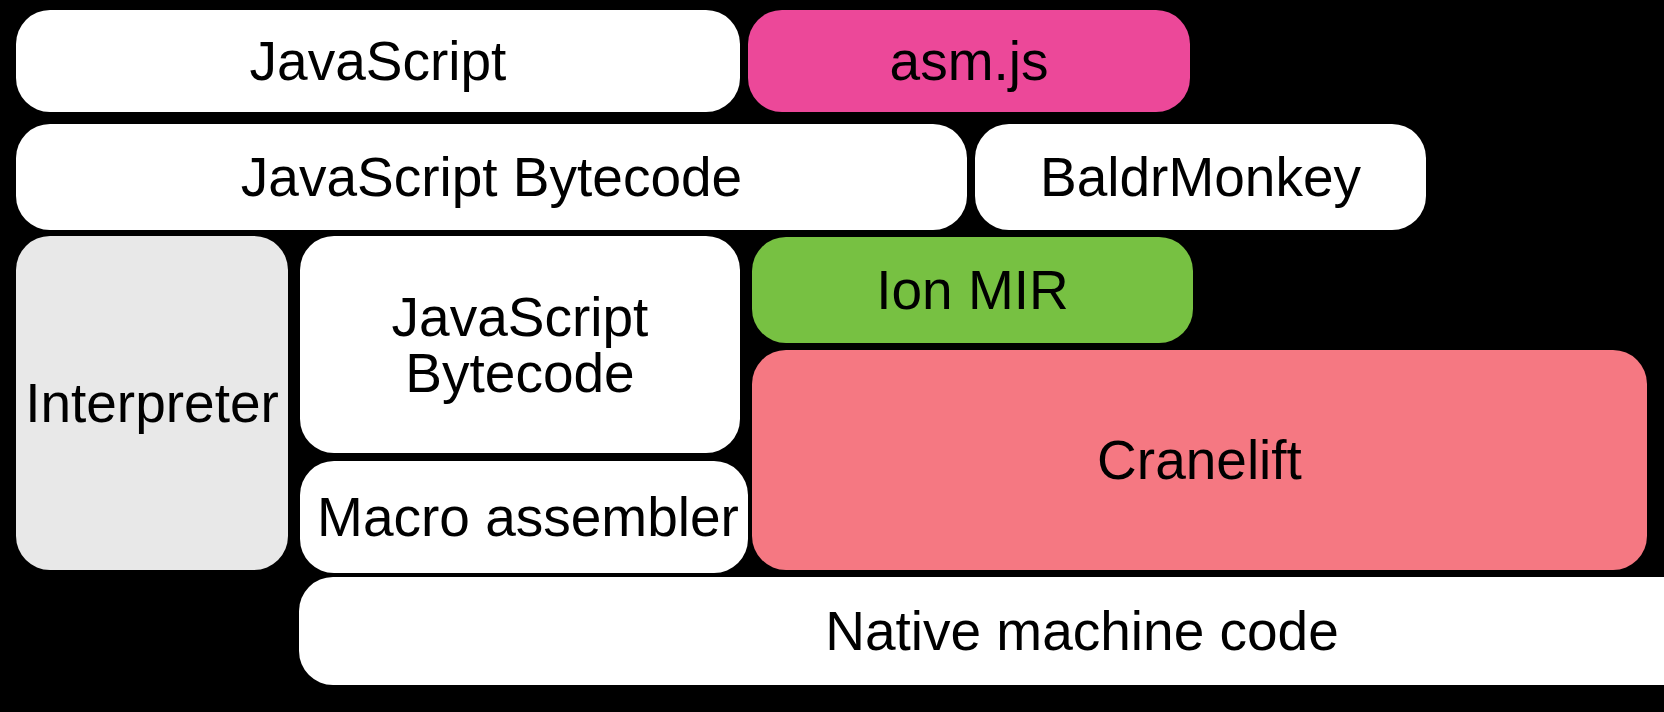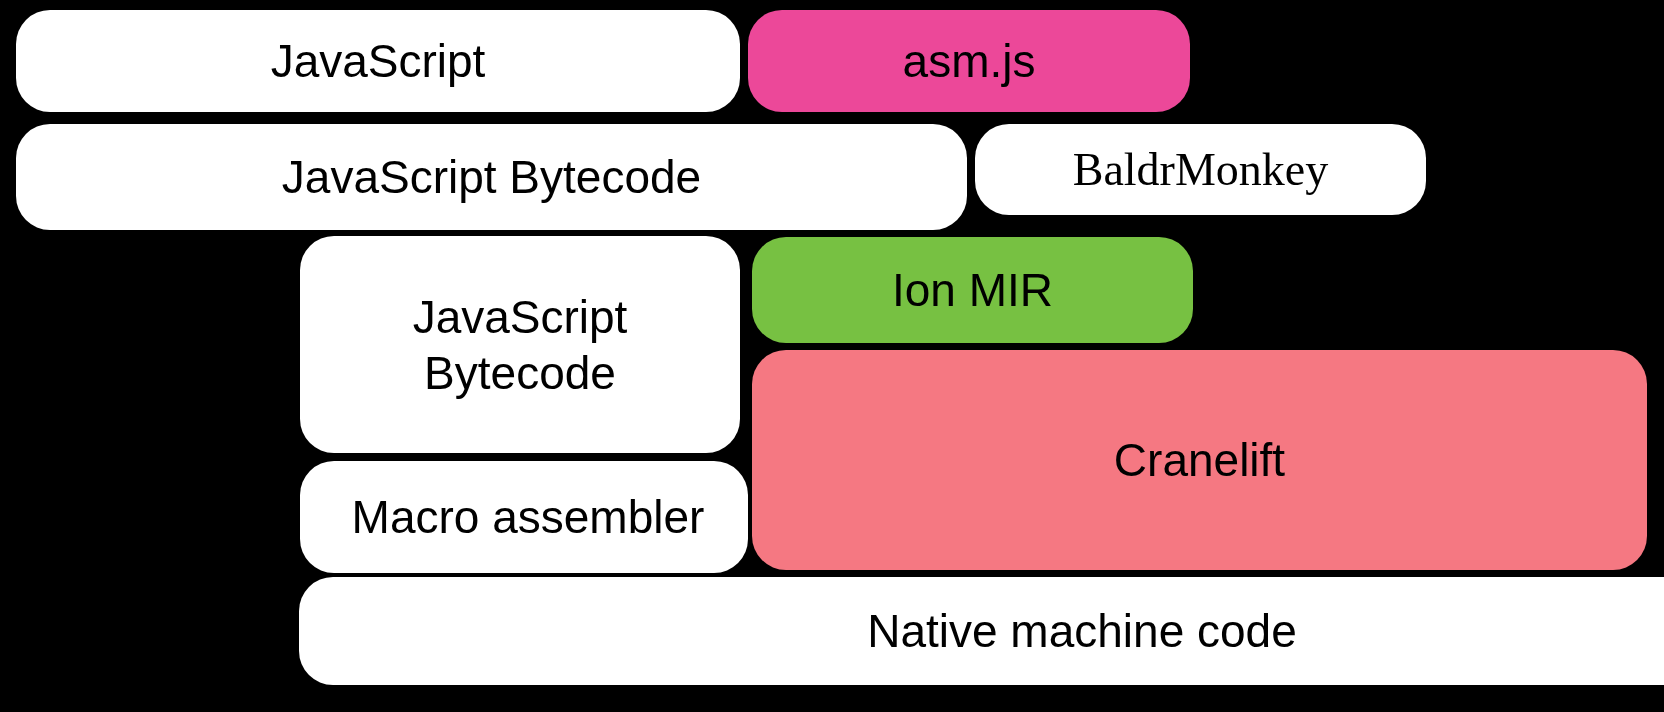--- a/index.html
+++ b/index.html
@@ -16,36 +16,36 @@
     font-family: "Liberation Sans", sans-serif;
   }
   .box {
     position: absolute;
     background: #ffffff;
     border-radius: 34px;
     display: flex;
     align-items: center;
     justify-content: center;
     color: #000000;
-    font-size: 46px;
+    font-size: 55px;
     line-height: 56px;
     text-align: center;
     white-space: nowrap;
   }
   .box .label { display: block; }
   .box .line { display: block; }
 
   
   #box-javascript          { left: 16px;   top: 10px;  width: 724px;  height: 102px; }
   #box-asm-js              { left: 748px;  top: 10px;  width: 442px;  height: 102px; }
   #box-wasm                { left: 1201px; top: 10px;  width: 447px;  height: 102px; }
 
   
   #box-javascript-bytecode { left: 16px;   top: 124px; width: 951px;  height: 106px; }
-  #box-baldrmonkey         { left: 975px;  top: 124px; width: 451px;  height: 91px; font-family: Liberation Serif, serif; }
+  #box-baldrmonkey         { left: 975px;  top: 124px; width: 451px;  height: 106px; }
 
   
   #box-interpreter         { left: 16px;   top: 236px; width: 272px;  height: 334px; }
   #box-javascript-baseline { left: 300px;  top: 236px; width: 440px;  height: 217px; }
   #box-ion-mir             { left: 752px;  top: 237px; width: 441px;  height: 106px; }
   #box-cranelift           { left: 752px;  top: 350px; width: 895px;  height: 220px; }
   #box-macro-assembler     { left: 300px;  top: 461px; width: 440px;  height: 112px; }
 
   
   #box-native-machine-code { left: 299px;  top: 577px; width: 1566px; height: 108px; }
@@ -65,20 +65,23 @@
 
 
   <div class="box" id="box-javascript-bytecode" style="background: rgb(255, 255, 255);">
     <span class="label">JavaScript Bytecode</span>
   </div>
 
   <div class="box" id="box-baldrmonkey" style="background: rgb(255, 255, 255);">
     <span class="label">BaldrMonkey</span>
   </div>
 
+  <div class="box" id="box-interpreter" style="background: rgb(232, 232, 232);">
+    <span class="label">Interpreter</span>
+  </div>
 
   <div class="box" id="box-javascript-baseline" style="background: rgb(255, 255, 255);">
     <span class="label">
       <span class="line">JavaScript</span>
       <span class="line">Bytecode</span>
     </span>
   </div>
 
   <div class="box" id="box-ion-mir" style="background: rgb(119, 193, 66);">
     <span class="label">Ion MIR</span>

